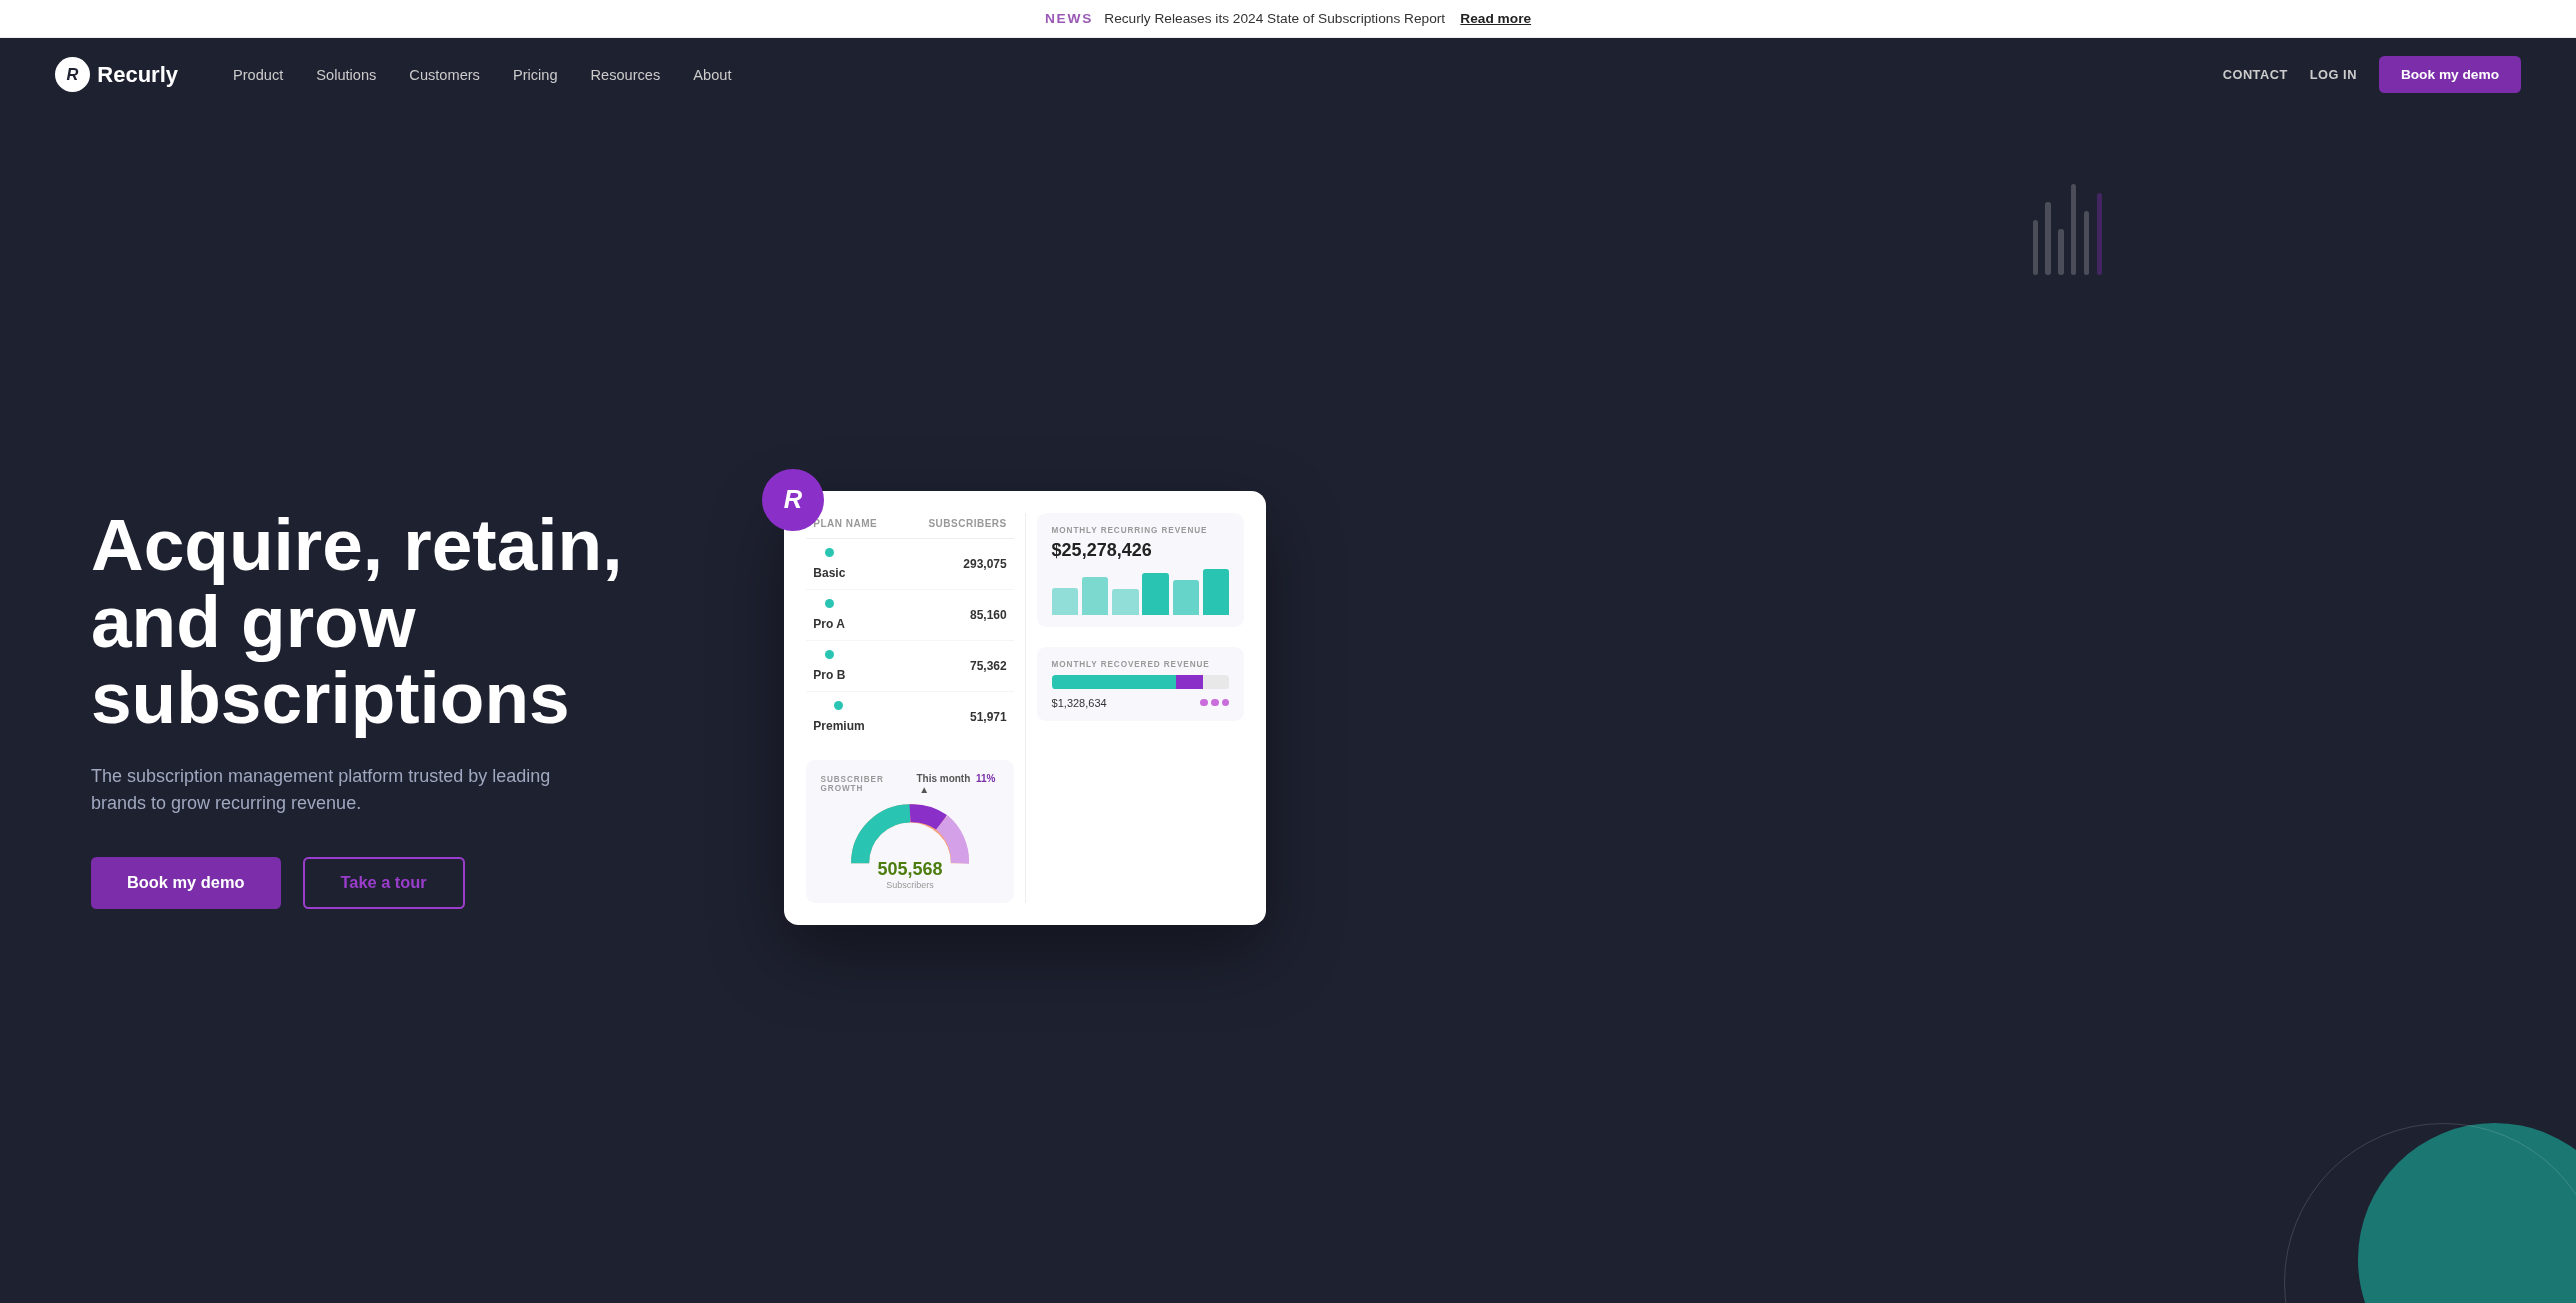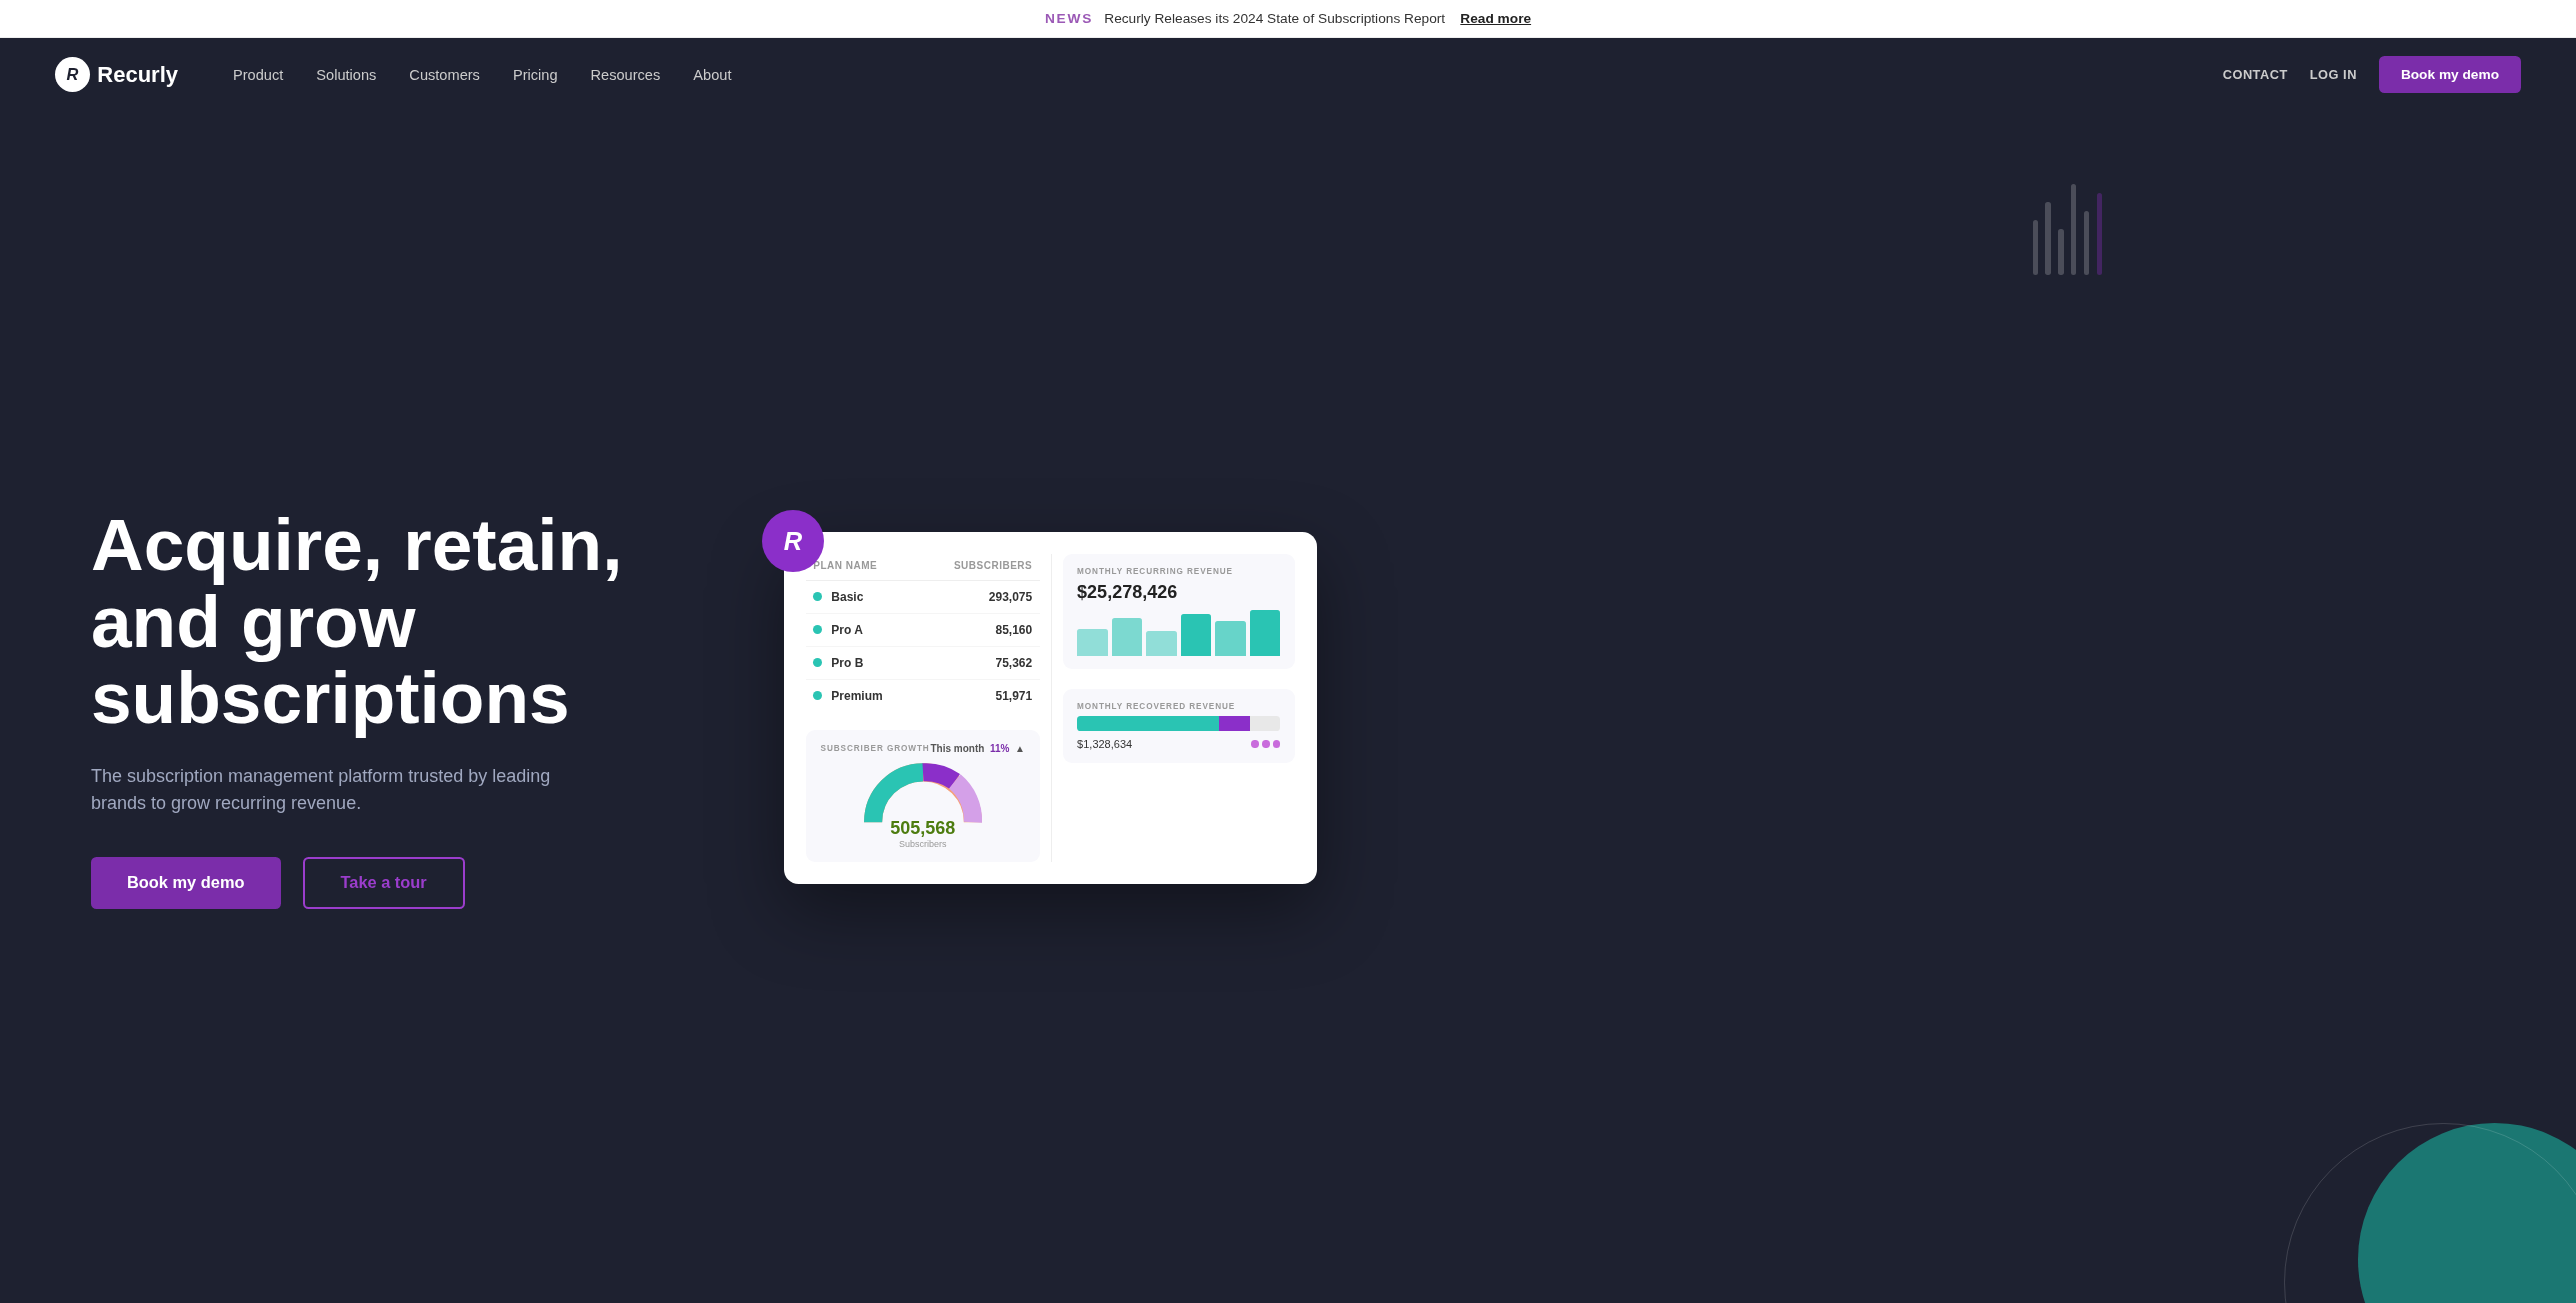--- a/index.html
+++ b/index.html
@@ -198,21 +198,21 @@
     
     .hero-right {
       flex: 0 0 auto;
       margin-left: 55px;
       position: relative;
     }
 
     .dashboard-card {
       background: #fff;
       border-radius: 14.6px;
-      width: 533px;
+      width: 482px;
       padding: 0;
       box-shadow: 0 27px 73px rgba(0,0,0,0.4);
       overflow: hidden;
       position: relative;
     }
 
     .recurly-badge {
       position: absolute;
       top: -22px;
       left: -22px;
@@ -261,20 +261,21 @@
       border-bottom: 0.9px solid #f5f5f5;
     }
     .plan-row:last-child { border-bottom: none; }
     .plan-name {
       display: flex;
       align-items: center;
       gap: 9px;
       font-size: 12px;
       font-weight: 600;
       color: #333;
+      flex-direction: column;
     }
     .plan-dot {
       width: 9px;
       height: 9px;
       border-radius: 50%;
       flex-shrink: 0;
     }
     .plan-count {
       font-size: 12px;
       font-weight: 600;

